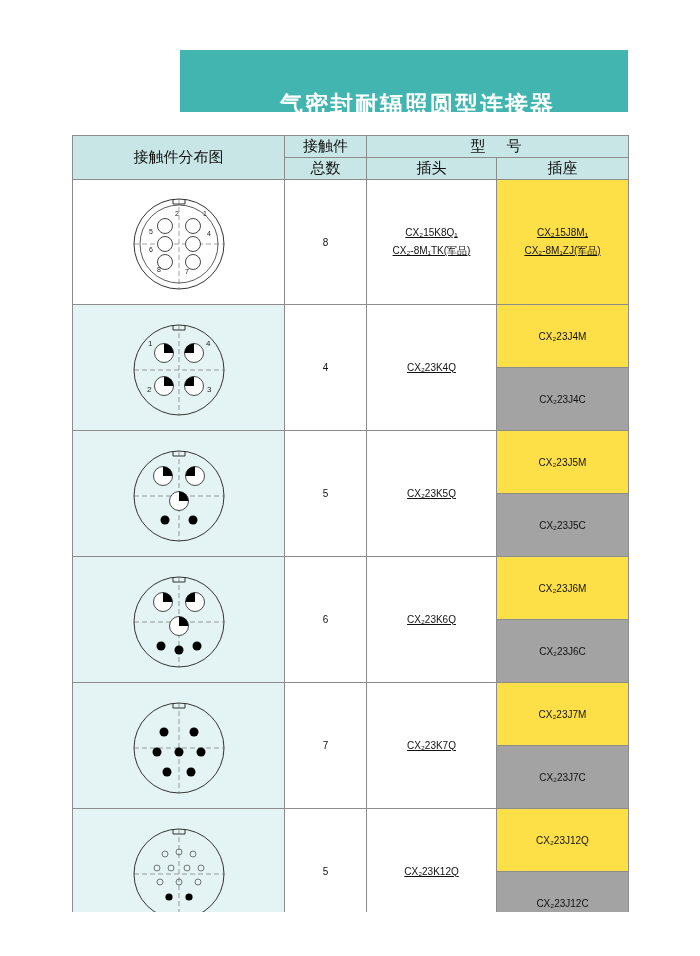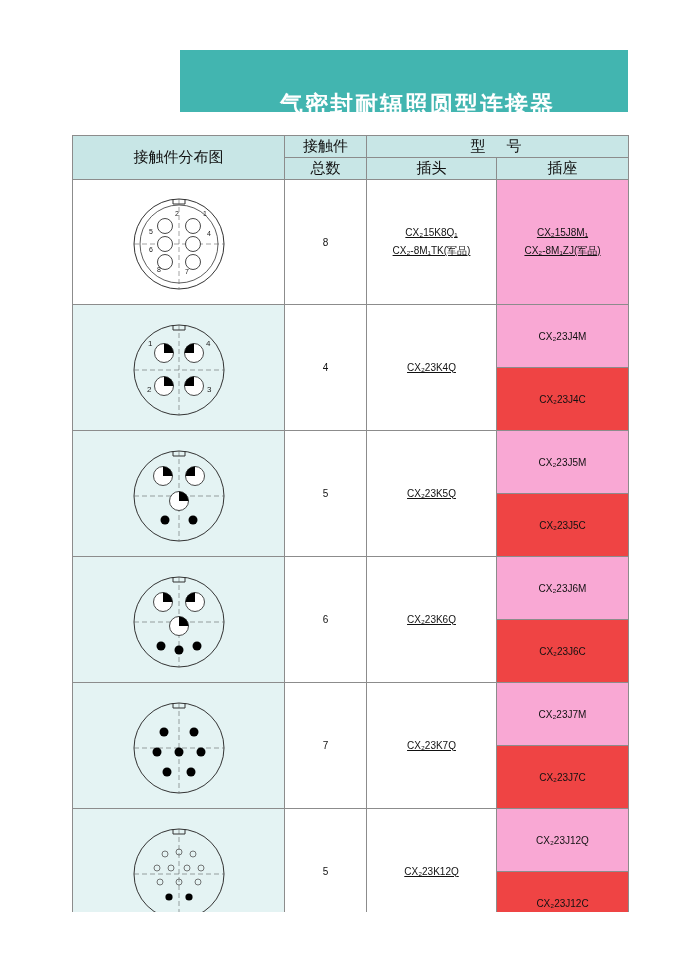--- a/index.html
+++ b/index.html
@@ -121,22 +121,22 @@
   }
   .cell-plug {
     font-size: 10.5px;
     line-height: 1.8;
     text-decoration: underline;
   }
   .cell-sock {
     font-size: 10.5px;
     height: 62px;
   }
-  .tint { background: #f9a8d4; }
-  .plain { background: #ef4444; }
+  .tint { background: #fde047; }
+  .plain { background: #a3a3a3; }
 
   .sub { font-size: 7.5px; vertical-align: sub; }
 
   
   .dia-wrap {
     width: 100%;
     height: 100%;
     display: flex;
     align-items: center;
     justify-content: center;

